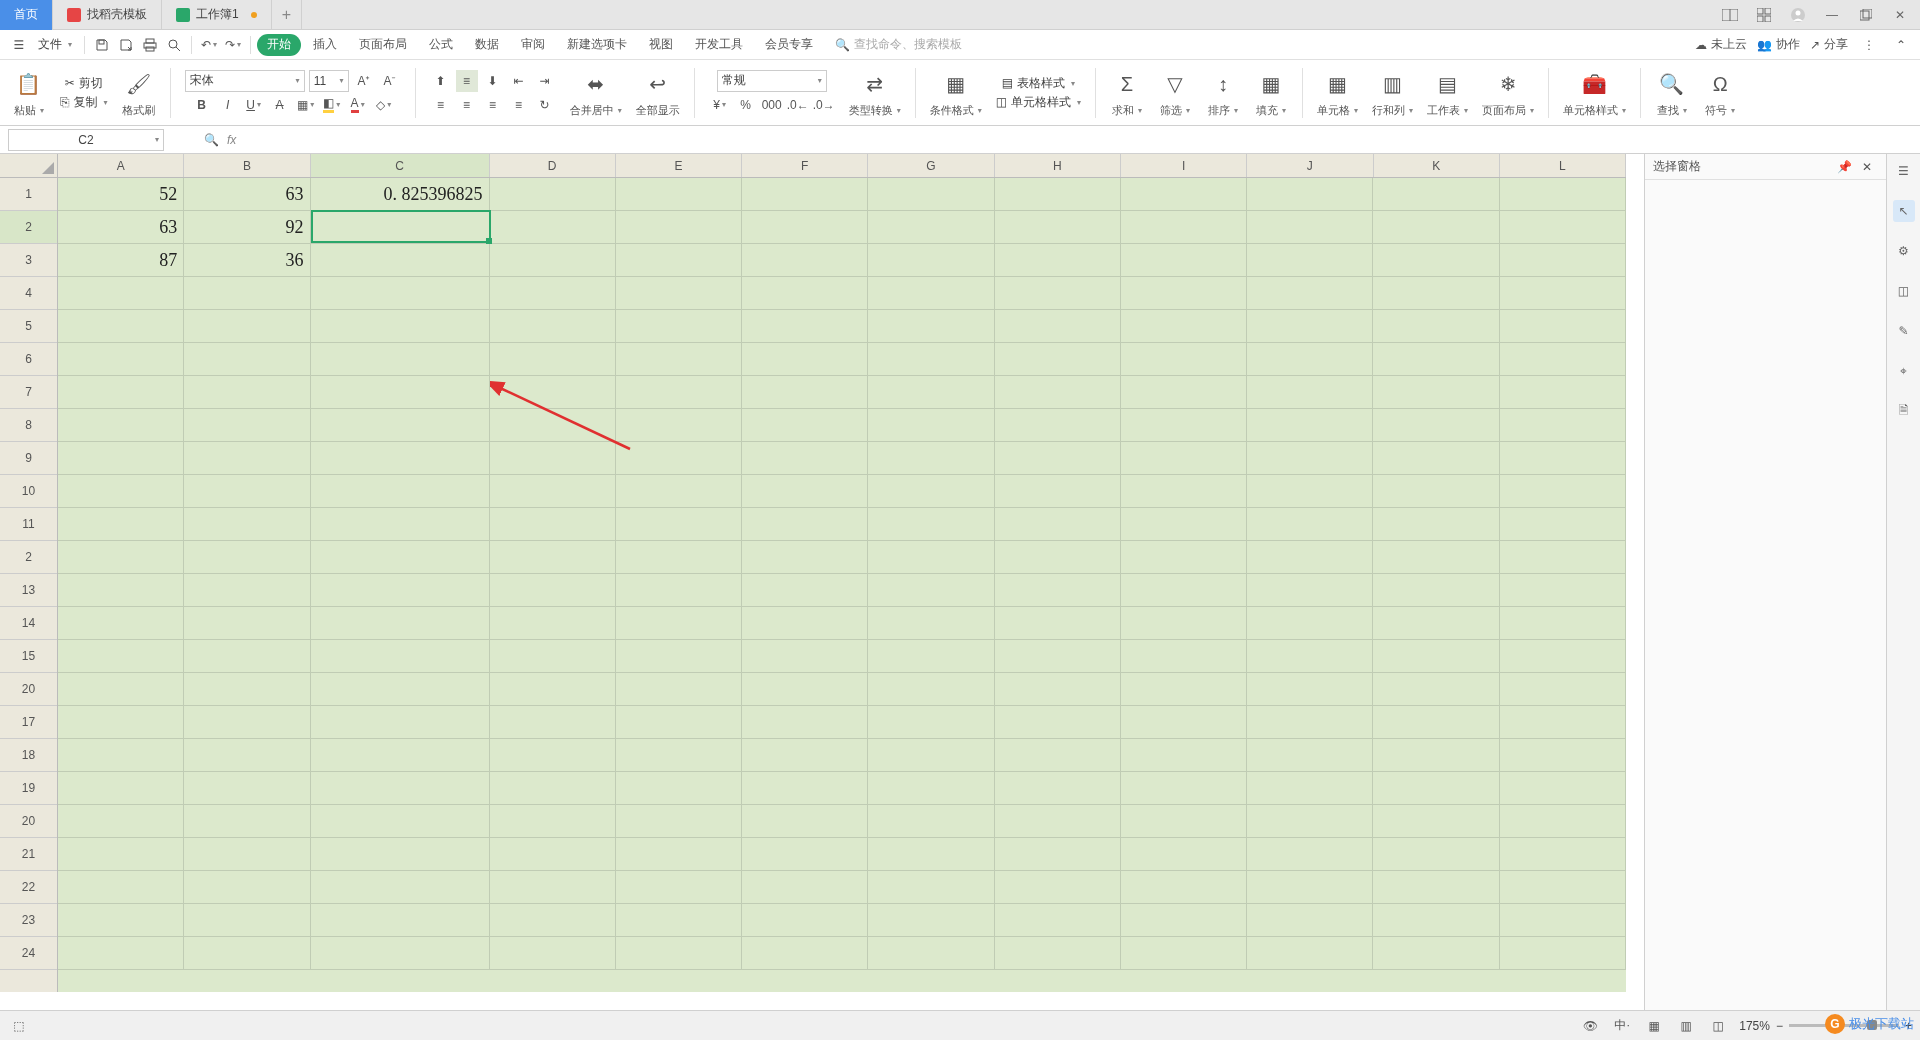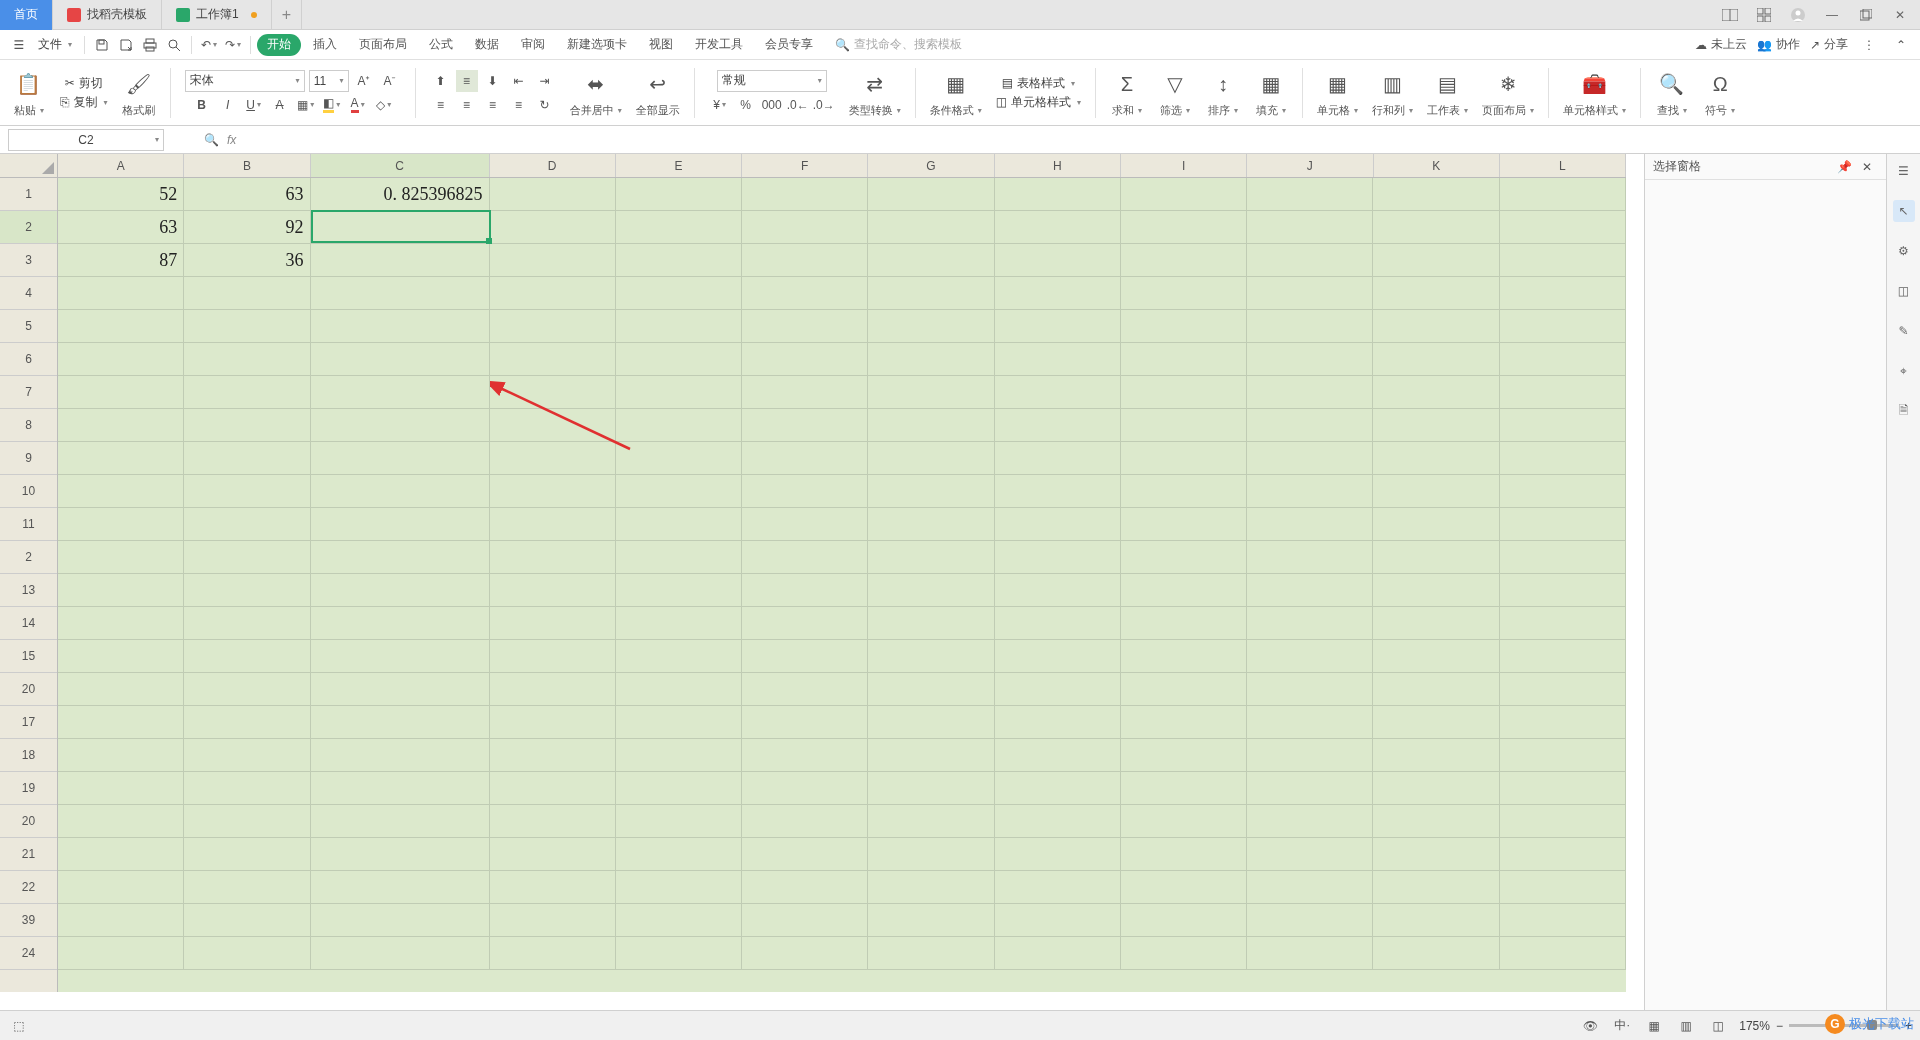--- a/index.html
+++ b/index.html
@@ -491,21 +491,21 @@
         <div class="rowhead">13</div>
         <div class="rowhead">14</div>
         <div class="rowhead">15</div>
         <div class="rowhead">20</div>
         <div class="rowhead">17</div>
         <div class="rowhead">18</div>
         <div class="rowhead">19</div>
         <div class="rowhead">20</div>
         <div class="rowhead">21</div>
         <div class="rowhead">22</div>
-        <div class="rowhead">39</div>
+        <div class="rowhead">23</div>
         <div class="rowhead">24</div>
       </div>
     <div class="cells" id="cells">
         <div class="cellrow">
           <div class="cell" style="width: 127px;">52</div>
           <div class="cell" style="width: 127px;">63</div>
           <div class="cell" style="width: 180px;">0. 825396825</div>
           <div class="cell" style="width: 127px;"></div>
           <div class="cell" style="width: 127px;"></div>
           <div class="cell" style="width: 127px;"></div>

